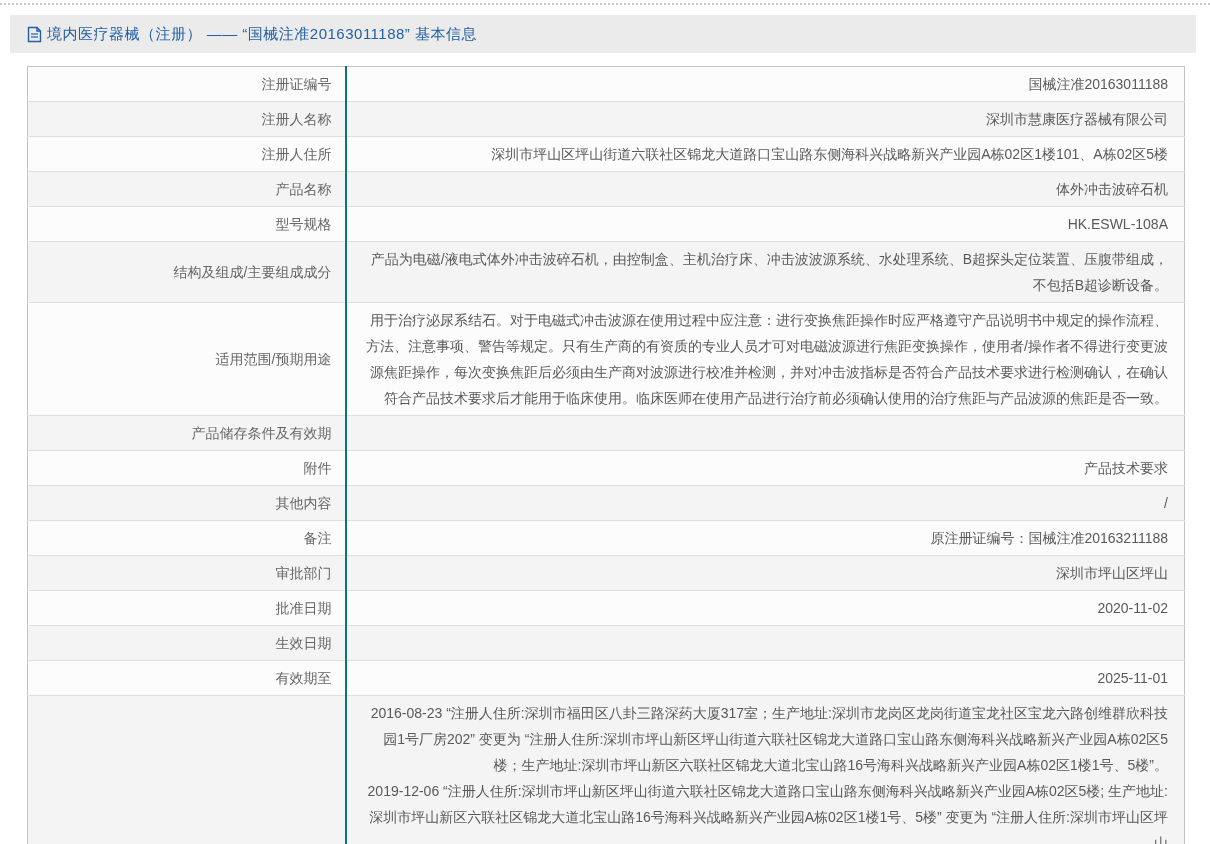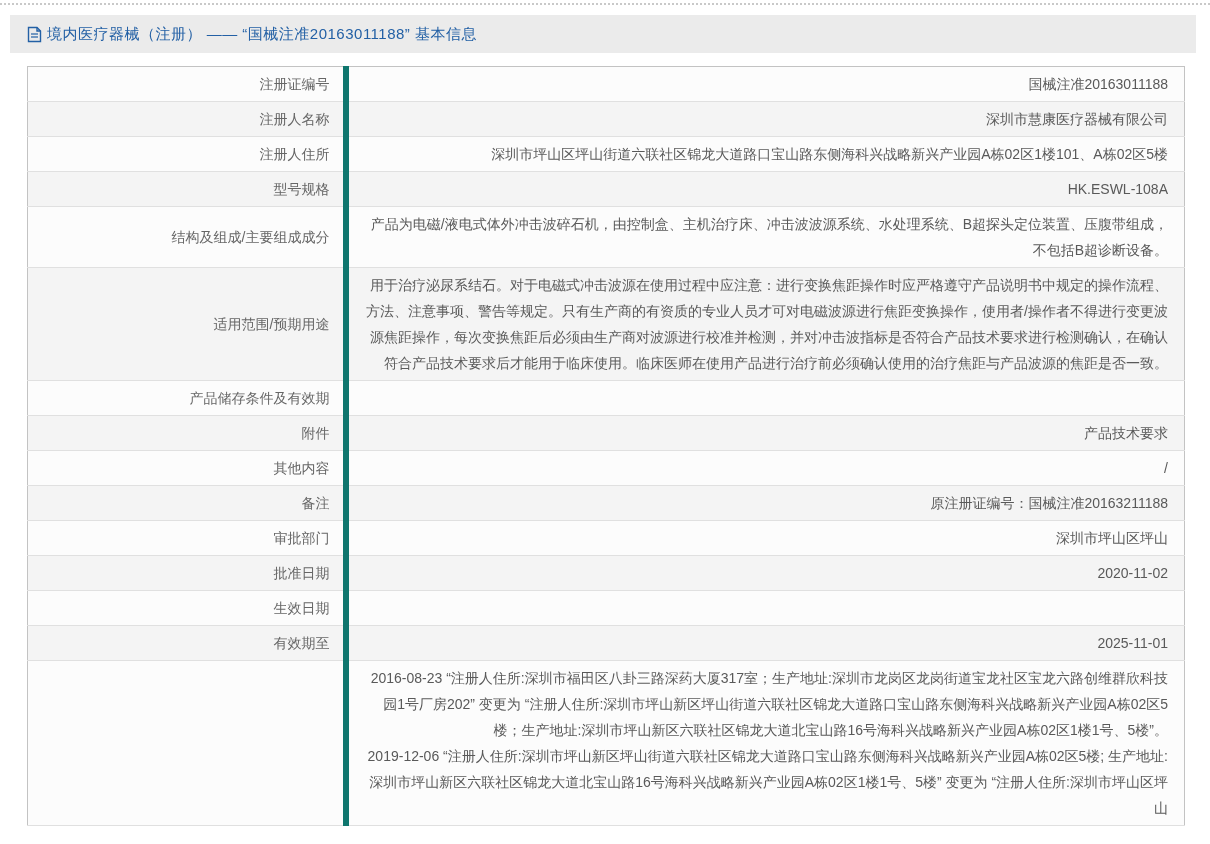--- a/index.html
+++ b/index.html
@@ -41,21 +41,21 @@
   }
   table.info-table tr:nth-child(odd)  { background: #fcfcfc; }
   table.info-table tr:nth-child(even) { background: #f4f4f4; }
   table.info-table th {
     width: 318px;
     text-align: right;
     vertical-align: middle;
     font-weight: normal;
     color: #666666;
     padding: 4px 13px 4px 8px;
-    border-right: 6px solid #0f766e;
+    border-right: 2px solid #0f766e;
     border-bottom: 1px solid #e0e0e0;
     line-height: 26px;
   }
   table.info-table td {
     text-align: right;
     vertical-align: middle;
     color: #595959;
     padding: 4px 16px 4px 15px;
     border-bottom: 1px solid #e0e0e0;
     line-height: 26px;
@@ -89,20 +89,24 @@
           <th>注册证编号</th>
           <td>国械注准20163011188</td>
         </tr>
         <tr>
           <th>注册人名称</th>
           <td>深圳市慧康医疗器械有限公司</td>
         </tr>
         <tr>
           <th>注册人住所</th>
           <td>深圳市坪山区坪山街道六联社区锦龙大道路口宝山路东侧海科兴战略新兴产业园A栋02区1楼101、A栋02区5楼</td>
+        </tr>
+        <tr>
+          <th>产品名称</th>
+          <td>体外冲击波碎石机</td>
         </tr>
         <tr>
           <th>型号规格</th>
           <td>HK.ESWL-108A</td>
         </tr>
         <tr>
           <th>结构及组成/主要组成成分</th>
           <td>产品为电磁/液电式体外冲击波碎石机，由控制盒、主机治疗床、冲击波波源系统、水处理系统、B超探头定位装置、压腹带组成，不包括B超诊断设备。</td>
         </tr>
         <tr>

